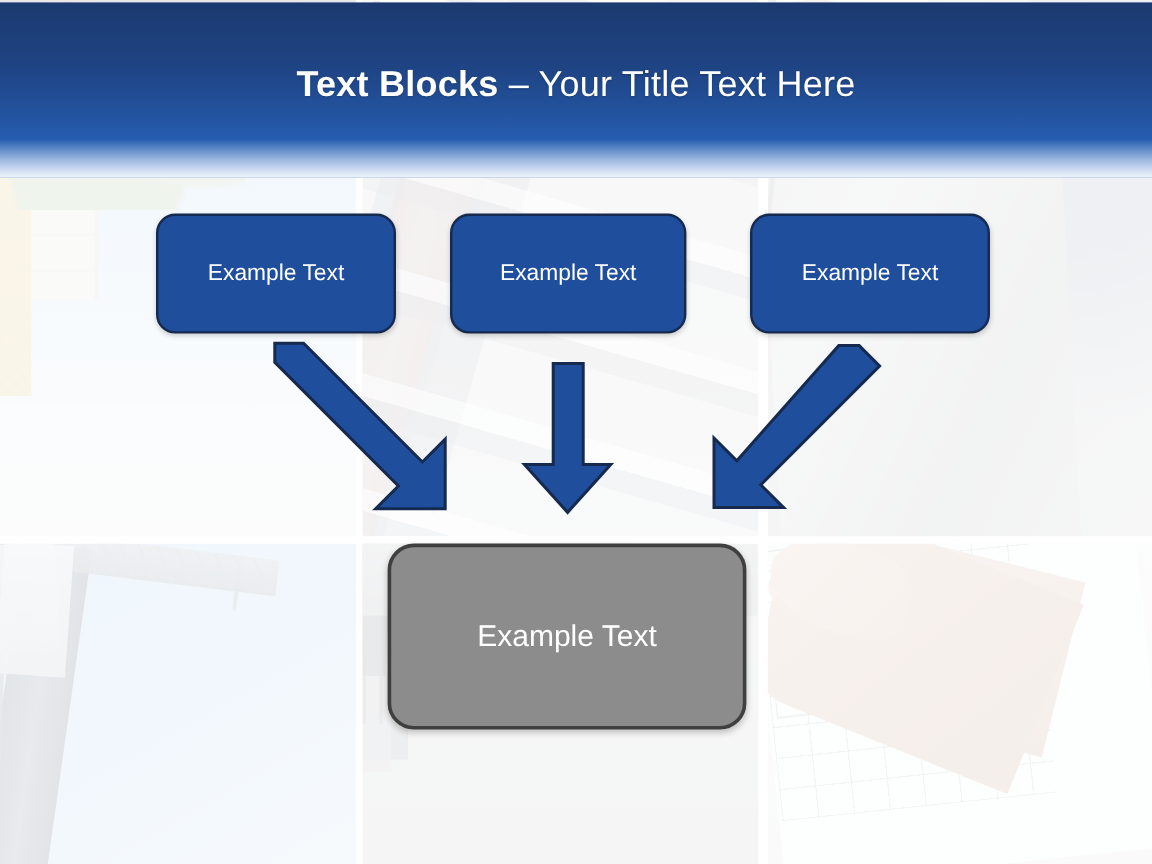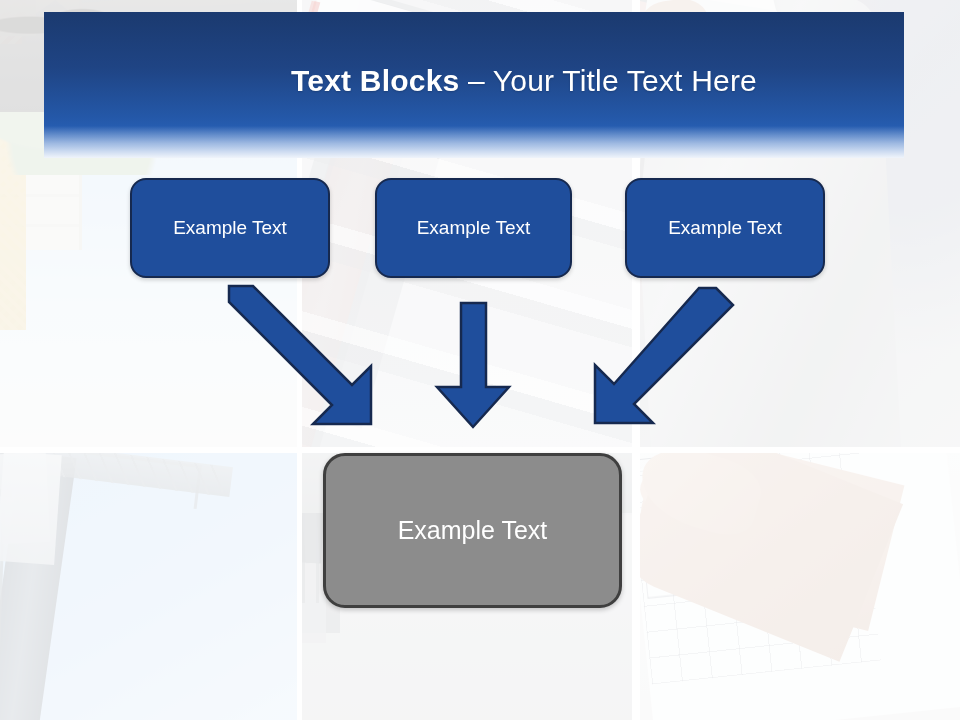--- a/index.html
+++ b/index.html
@@ -303,27 +303,26 @@
     pointer-events: none;
   }
   
   .gutter { position: absolute; background: #ffffff; }
   .g-col1 { left: 297px; top: 0; width: 5px; height: 720px; }
   .g-col2 { left: 632px; top: 0; width: 8px; height: 720px; }
   .g-row  { left: 0; top: 447px; width: 960px; height: 6px; }
 
   
   .header {
-    position: absolute; left: 0; top: 12px; width: 860px; height: 146px;
+    position: absolute; left: 0; top: 2px; width: 960px; height: 146px;
     background:
       linear-gradient(180deg,
         rgba(255,255,255,0) 0%, rgba(255,255,255,0) 78%,
         rgba(255,255,255,0.55) 90%, rgba(255,255,255,0.92) 100%),
       linear-gradient(180deg, #1b3a6f 0%, #1f4484 38%, #2458a8 72%, #2a66c0 92%, #3a74cc 100%);
-    margin-left: 44px;
   }
   .title {
     position: absolute; left: 0; top: 50px; width: 960px;
     text-align: center; color: #ffffff;
     font-size: 30px; line-height: 38px;
     letter-spacing: .2px; white-space: nowrap;
     text-shadow: 0 1px 2px rgba(0,0,0,.18);
   }
   .title .strong { font-weight: bold; }
   .title .light { font-weight: normal; }

